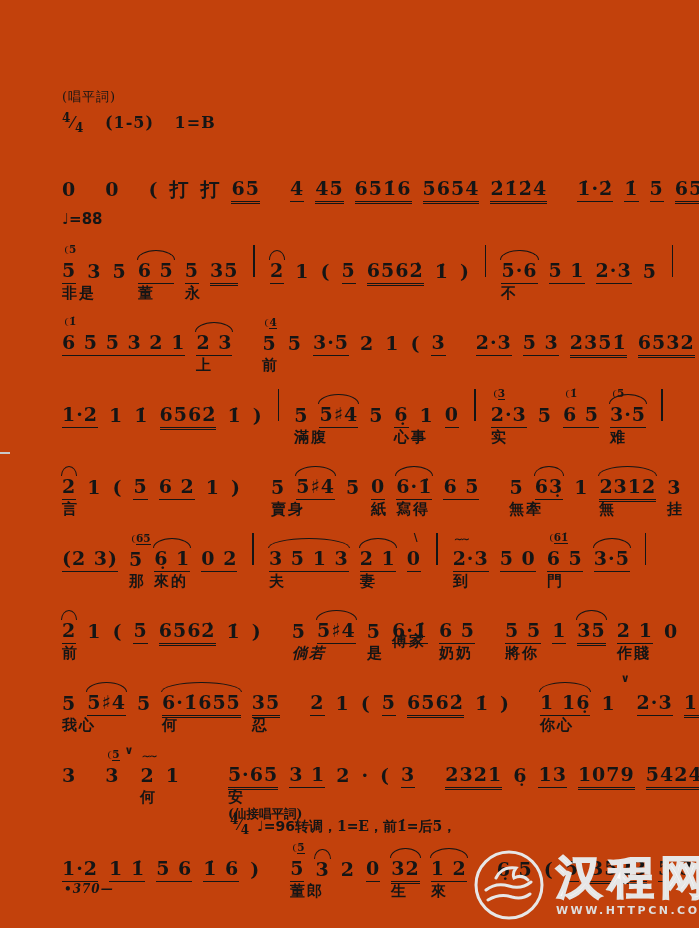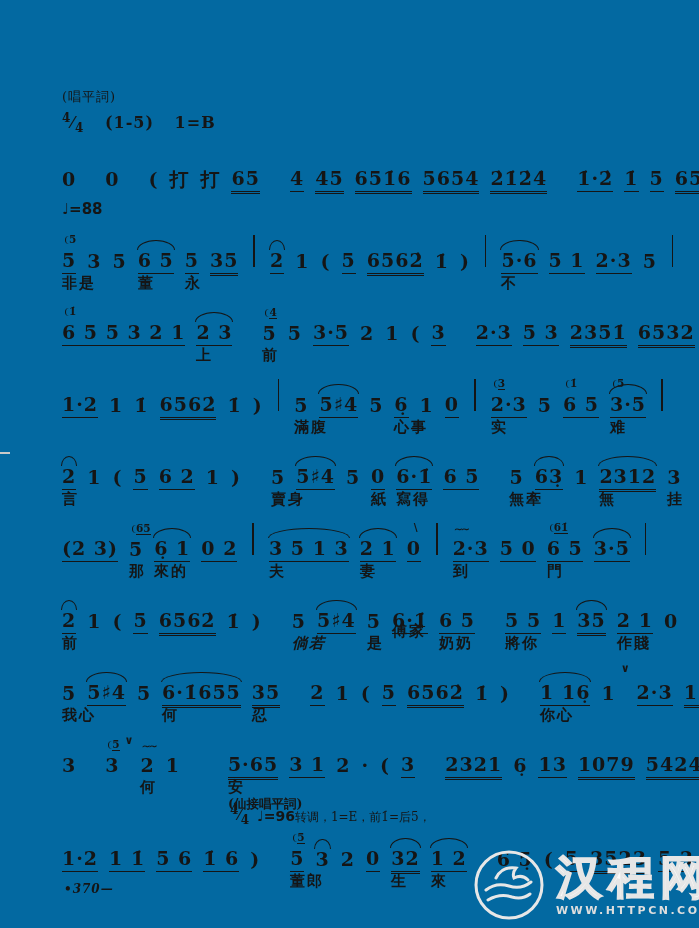--- a/index.html
+++ b/index.html
@@ -1,31 +1,31 @@
 <!DOCTYPE html>
 <html><head>
 <meta charset="utf-8">
 <style>
   html,body{margin:0;padding:0;background:#888;}
   .page{
     position:relative;width:699px;height:928px;margin:0 auto;
-    background:#0369a1;overflow:hidden;color:#151515;
+    background:#c2410c;overflow:hidden;color:#151515;
     font-family:"DejaVu Serif","Liberation Serif",serif;
   }
   .content{position:absolute;left:62px;top:88px;right:18px;}
   .hdr-label{font-size:13px;letter-spacing:1px;margin-bottom:5px;}
-  .meter-row{font-size:16px;font-weight:700;margin-bottom:10px;letter-spacing:1px;}
+  .meter-row{font-size:16px;font-weight:700;margin-bottom:20px;letter-spacing:1px;}
   .meter-row span{margin-right:14px;}
   .frac sup{font-size:12px;}
   .frac sub{font-size:12px;}
   .tempo{font-size:15px;font-weight:700;margin:8px 0 10px 0;font-family:"DejaVu Sans","Liberation Sans",sans-serif;}
   .line-header{margin-left:168px;font-size:14px;font-weight:700;height:22px;white-space:nowrap;}
   .line-header .frac{margin-right:8px;}
   .line-header .lh-tempo{font-family:"DejaVu Sans","Liberation Sans",sans-serif;}
-  .line-header .lh-note{font-weight:400;font-size:12px;}
+  .line-header .lh-note{font-weight:700;font-size:14px;}
   .linewrap{position:relative;height:72px;}
   .linewrap.tall{height:96px;}
   .mline{display:flex;align-items:flex-end;column-gap:11px;height:46px;}
   .tk{
     position:relative;display:inline-block;font-size:19px;font-weight:700;
     line-height:1;letter-spacing:1px;white-space:pre;padding:2px 0 3px 0;
   }
   .tk.sp{margin-right:18px;}
   .u1{border-bottom:1.7px solid #151515;}
   .u2{border-bottom:1.7px solid #151515;}

